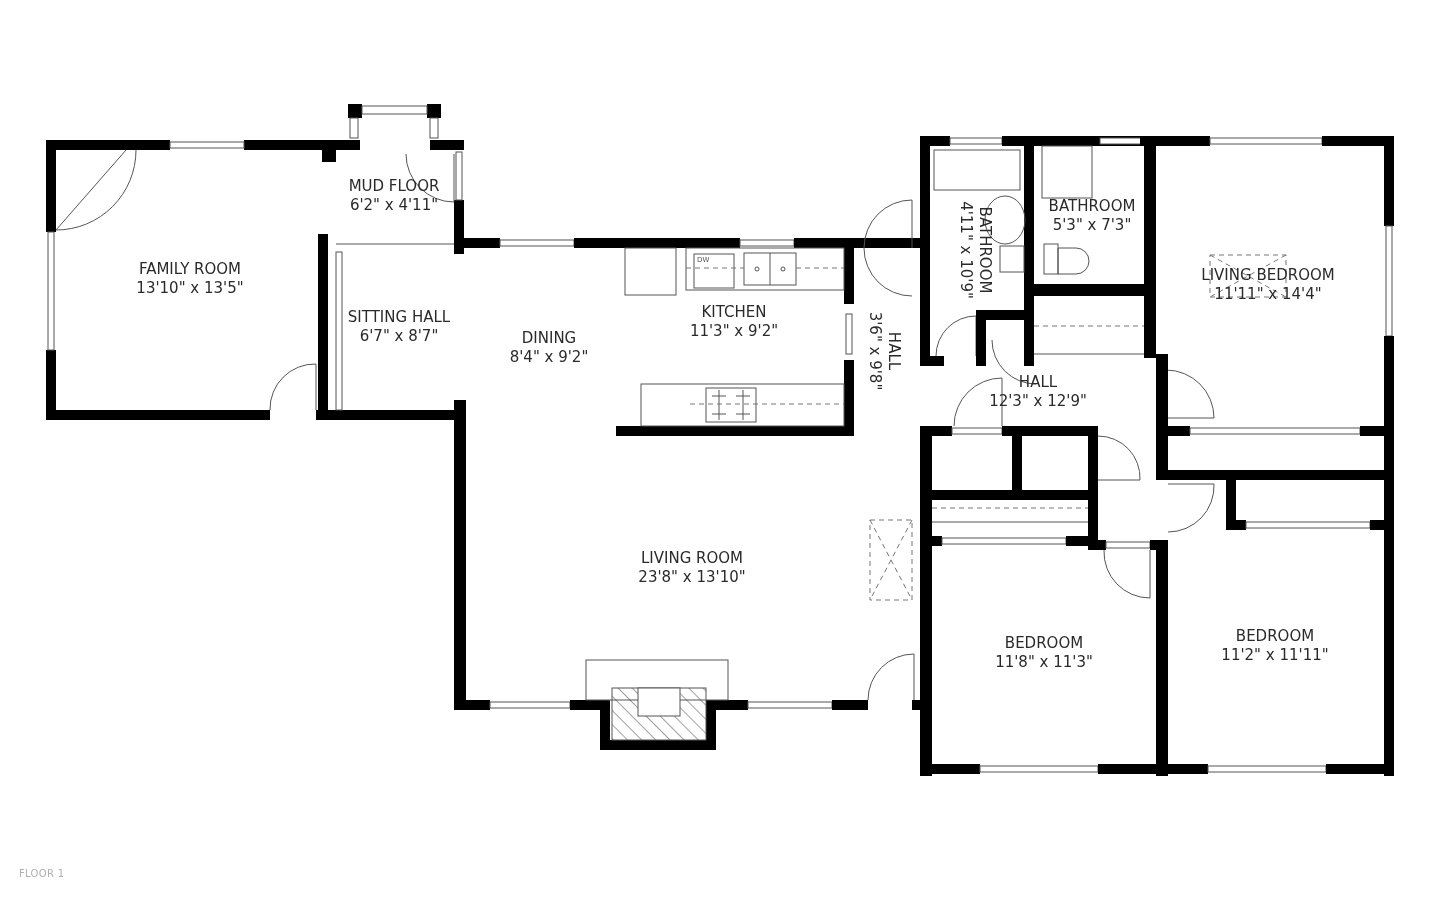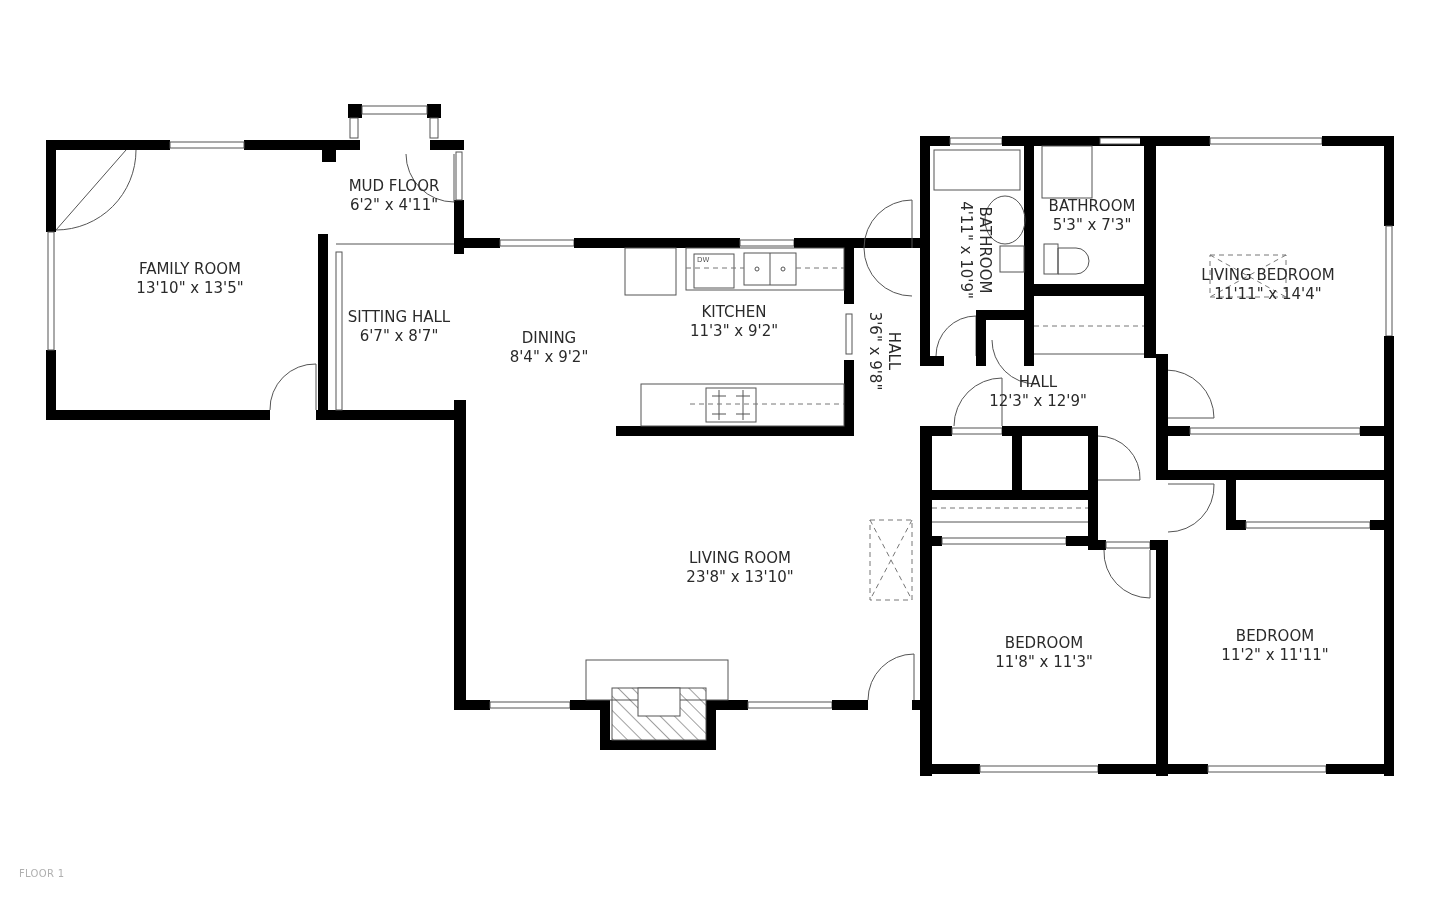--- a/index.html
+++ b/index.html
@@ -242,21 +242,21 @@
     <span class="dims">5'3" x 7'3"</span>
   </div>
   <div class="room-label" style="left:1268px;top:285px;">
     <span class="name">LIVING BEDROOM</span>
     <span class="dims">11'11" x 14'4"</span>
   </div>
   <div class="room-label" style="left:1038px;top:392px;">
     <span class="name">HALL</span>
     <span class="dims">12'3" x 12'9"</span>
   </div>
-  <div class="room-label" style="left:692px;top:568px;margin-left:48px;">
+  <div class="room-label" style="left:692px;top:568px;">
     <span class="name">LIVING ROOM</span>
     <span class="dims">23'8" x 13'10"</span>
   </div>
   <div class="room-label" style="left:1044px;top:653px;">
     <span class="name">BEDROOM</span>
     <span class="dims">11'8" x 11'3"</span>
   </div>
   <div class="room-label" style="left:1275px;top:646px;">
     <span class="name">BEDROOM</span>
     <span class="dims">11'2" x 11'11"</span>

